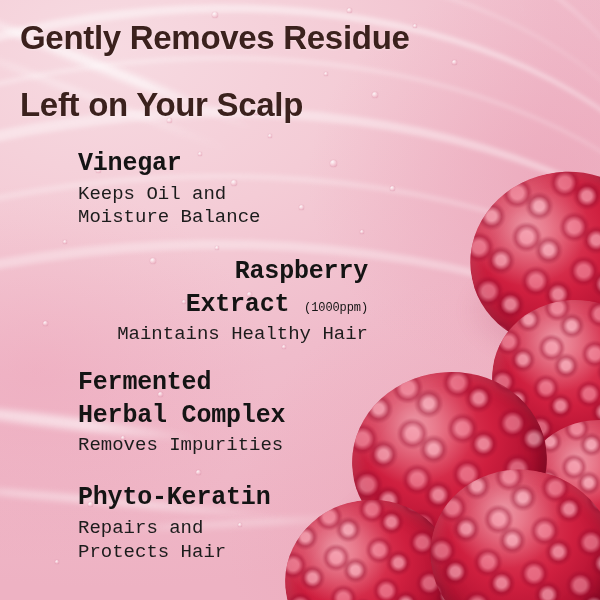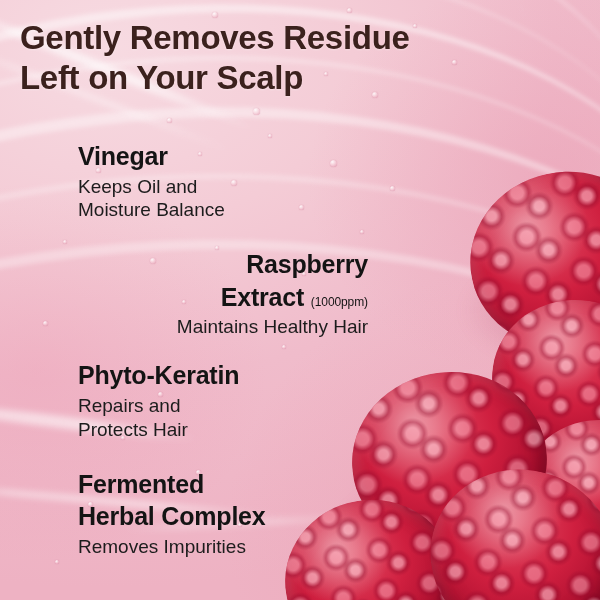--- a/index.html
+++ b/index.html
@@ -129,27 +129,28 @@
     left: 0; right: 0;
     top: 18px;
     color: #3b211d;
     font-weight: 700;
     font-size: 33px;
     line-height: 1.22;
     letter-spacing: -0.3px;
     padding: 0 20px;
     text-shadow: 0 1px 2px rgba(255,255,255,0.35);
   }
-  .headline .l2 { display: block; }
+  .headline .l2 { display: block; margin-top: 27px; }
 
   .ingredients {
     position: absolute;
     left: 78px;
-    top: 140px;
+    top: 148px;
     width: 290px;
+    font-family: Liberation Mono, monospace;
   }
   .ing { margin-bottom: 24px; }
   .ing:last-child { margin-bottom: 0; }
 
   .ing-name {
     color: #141414;
     font-weight: 700;
     font-size: 25px;
     line-height: 1.30;
     letter-spacing: -0.2px;
@@ -259,26 +260,26 @@
       <div class="ing-desc">Keeps Oil and
 Moisture Balance</div>
     </div>
 
     <div class="ing v2">
       <div class="ing-name"><span>Raspberry
 Extract </span><span class="ing-qty">(1000ppm)</span></div>
       <div class="ing-desc">Maintains Healthy Hair</div>
     </div>
 
+    <div class="ing">
+      <div class="ing-name"><span>Fermented
+Herbal Complex</span><span class="ing-qty"></span></div>
+      <div class="ing-desc">Removes Impurities</div>
+    </div>
+
     <div class="ing v3">
       <div class="ing-name"><span>Phyto-Keratin</span><span class="ing-qty"></span></div>
       <div class="ing-desc">Repairs and
 Protects Hair</div>
     </div>
 
-    <div class="ing">
-      <div class="ing-name"><span>Fermented
-Herbal Complex</span><span class="ing-qty"></span></div>
-      <div class="ing-desc">Removes Impurities</div>
-    </div>
-
   </div>
 </div>
 
 </body></html>

